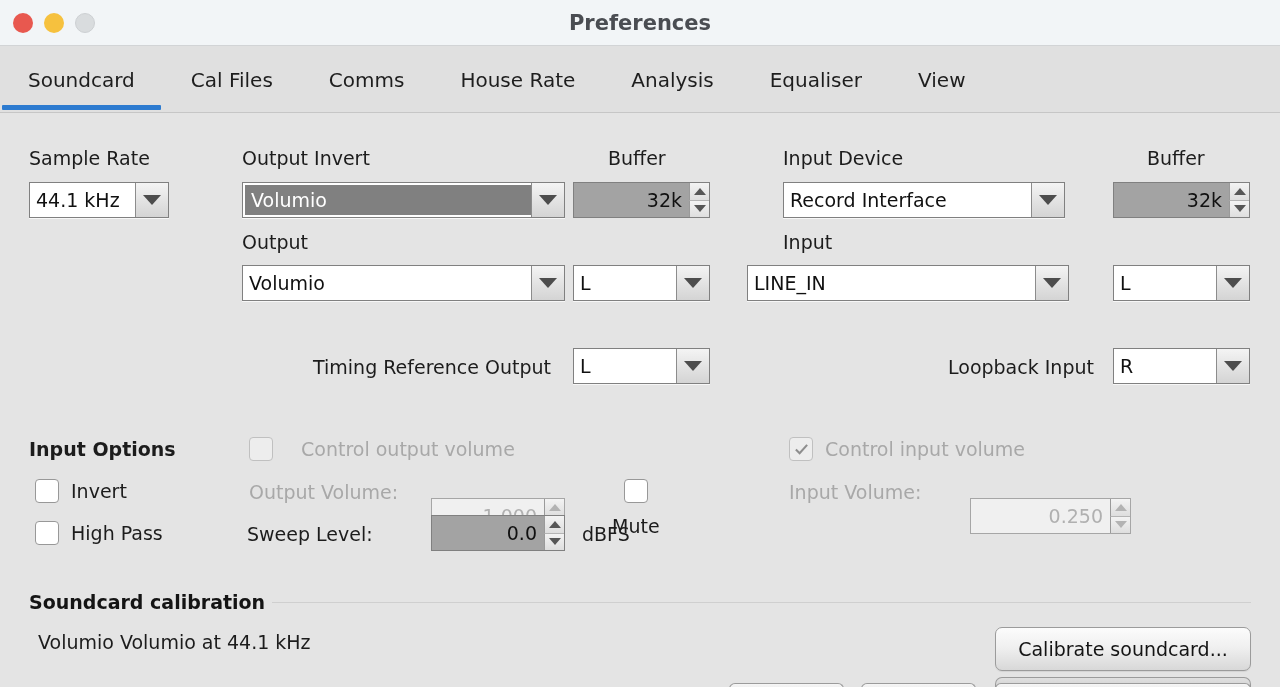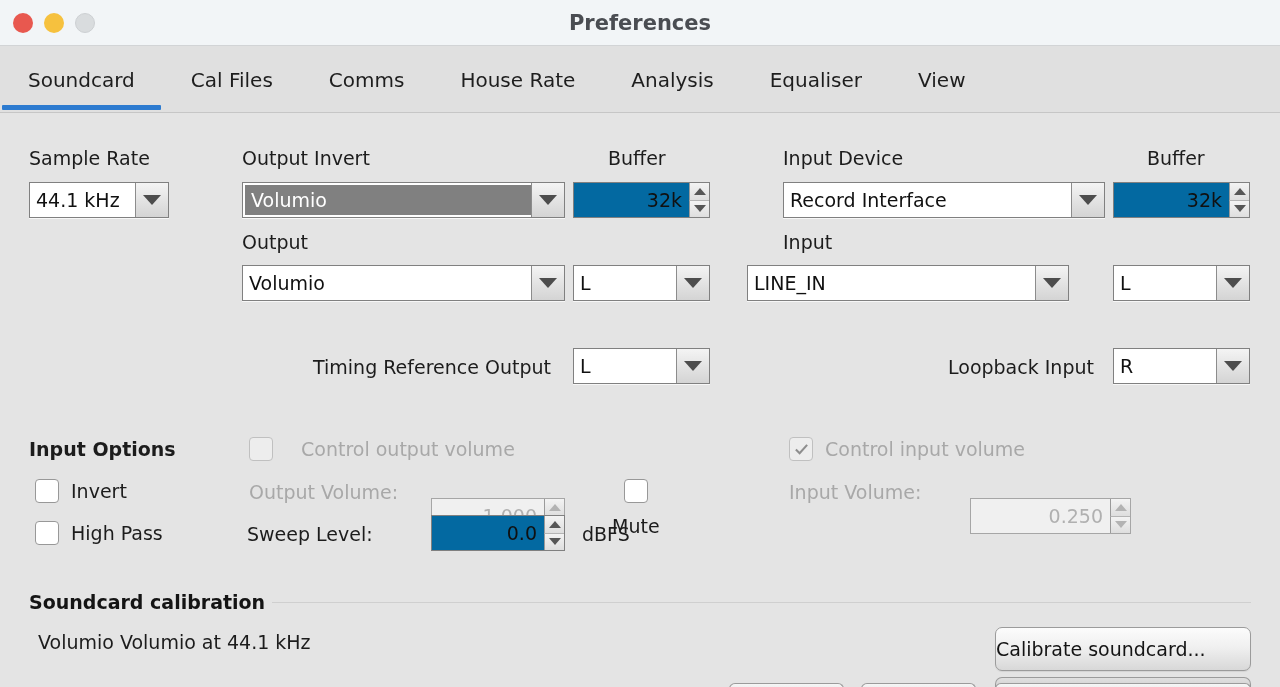--- a/index.html
+++ b/index.html
@@ -134,21 +134,21 @@
     border-left: 9px solid transparent;
     border-right: 9px solid transparent;
     border-top: 10px solid #4d4d4d;
   }
 
   
   .spin {
     position: absolute;
     height: 36px;
     border: 1px solid #808080;
-    background: #0369a1;
+    background: #a3a3a3;
     box-sizing: border-box;
     display: flex; align-items: stretch;
   }
   .spin .stext {
     flex: 1 1 auto;
     display: flex; align-items: center; justify-content: flex-end;
     padding: 0 7px;
     font-size: 19px;
     color: #101010;
     white-space: nowrap;
@@ -216,21 +216,21 @@
     height: 1px;
     background: #cfcfcf;
   }
 
   
   .pbtn {
     position: absolute;
     border: 1px solid #9b9b9b;
     border-radius: 7px;
     background: linear-gradient(180deg, #fcfcfc 0%, #efefef 48%, #d8d8d8 100%);
-    display: flex; align-items: center; 
+    display: flex; align-items: center; justify-content: center;
     font-size: 19px;
     color: #141414;
     box-sizing: border-box;
     box-shadow: 0 1px 1px rgba(0,0,0,0.07);
     white-space: nowrap;
   }
   .pbtn.cut {
     border-radius: 7px 7px 0 0;
     border-bottom: none;
     background: linear-gradient(180deg, #e0e0e0 0%, #cfcfcf 100%);
@@ -315,21 +315,21 @@
       <div class="sbtns">
         <div class="sbtn up">
             <span class="tri-up"></span>
           </div>
         <div class="sbtn dn">
             <span class="tri-dn"></span>
           </div>
       </div>
     </div>
 
-    <div class="combo" style="left:783px; top:69px; width:322px;">
+    <div class="combo" style="left:783px; top:69px; width:282px;">
       <div class="ctext">Record Interface</div>
       <div class="arrowbtn">
         <span class="caret"></span>
       </div>
     </div>
 
     <div class="spin" style="left:1113px; top:69px; width:137px;">
       <div class="stext">32k</div>
       <div class="sbtns">
         <div class="sbtn up">

